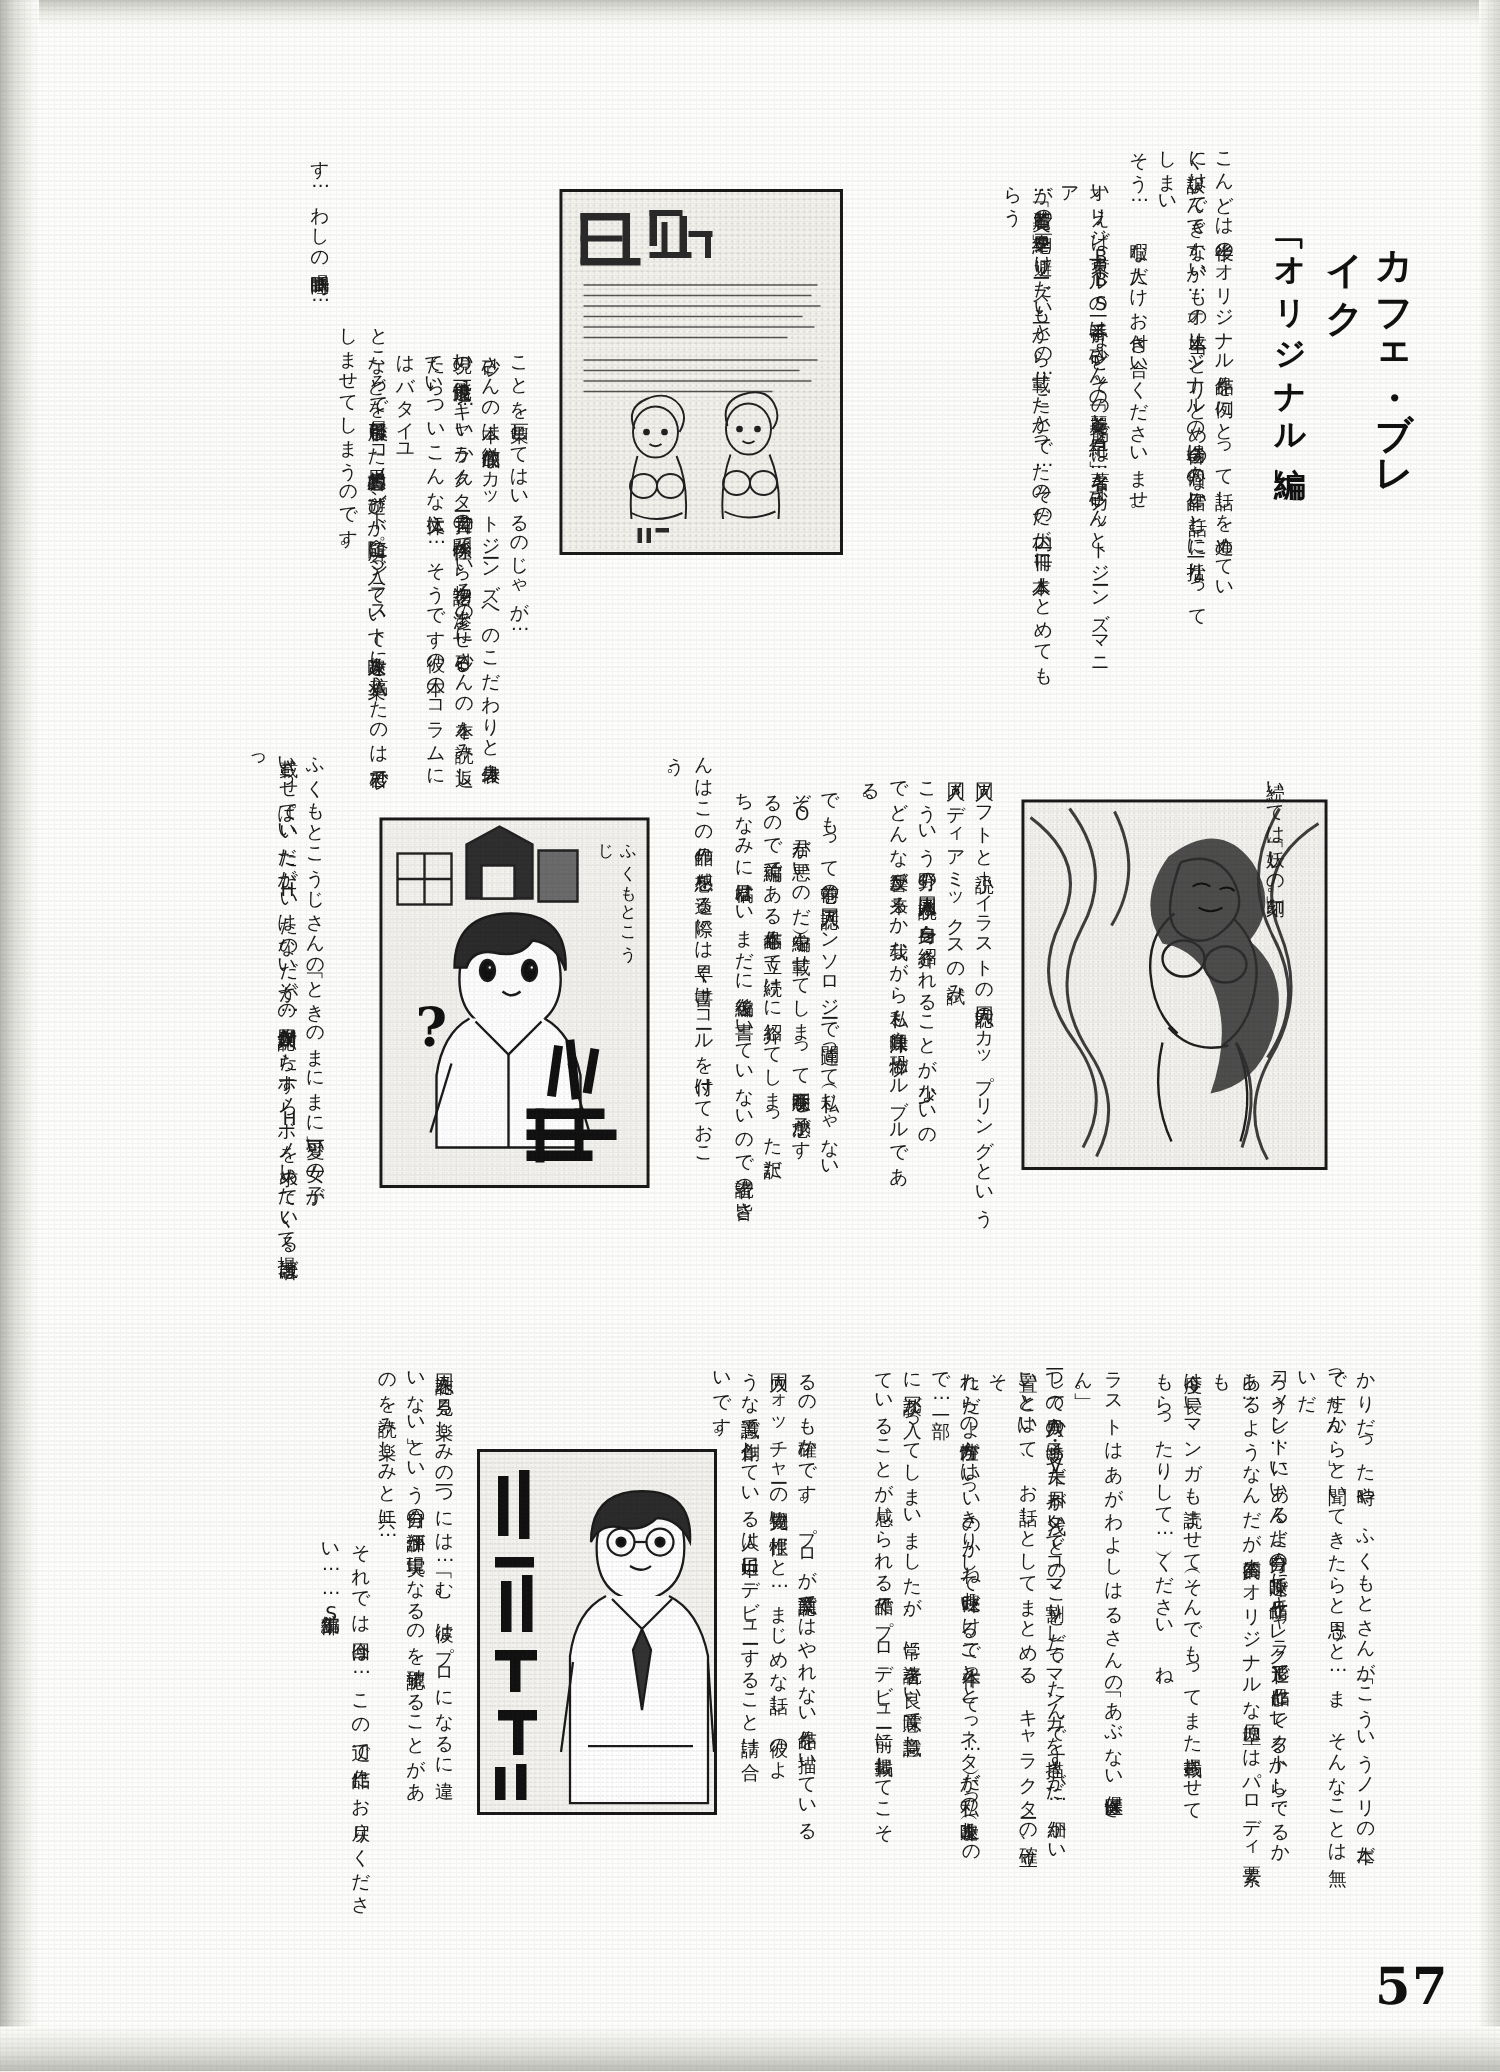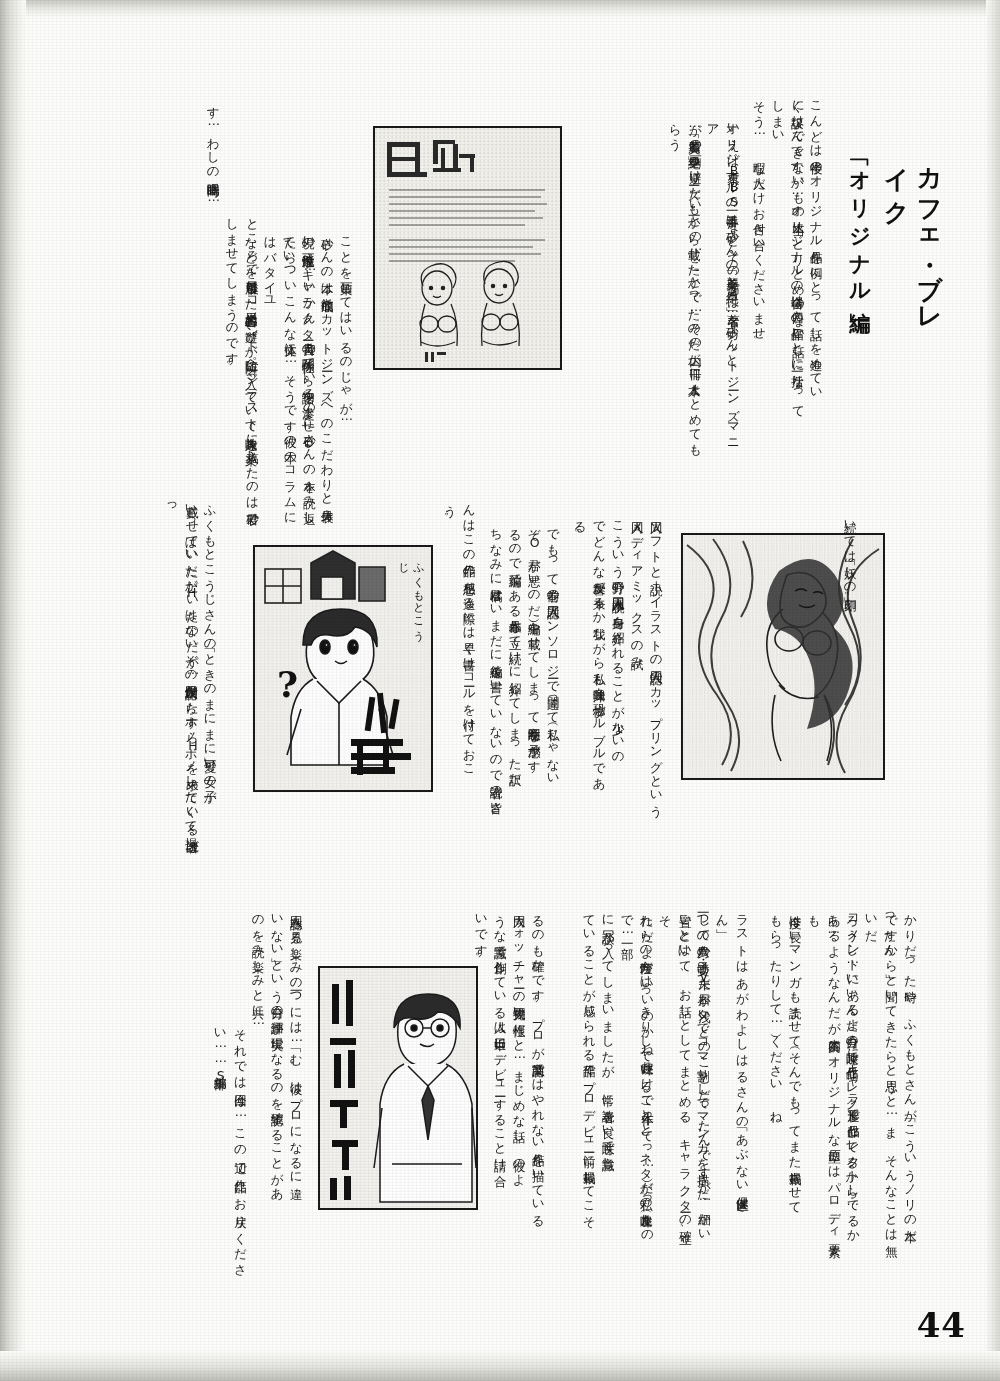--- a/index.html
+++ b/index.html
@@ -390,16 +390,16 @@
   <div class="vtext" style="left:509px; top:906px; height:330px;">同人ウォッチャーの先物買い根性…と…まじめな話し、彼のよ</div>
   <div class="vtext" style="left:490px; top:906px; height:330px;">うな意識で創作している人は近日中にデビューすること請け合</div>
   <div class="vtext" style="left:471px; top:906px; height:100px;">いです。</div>
 
   <div class="vtext" style="left:286px; top:906px; height:330px;">同人誌を見る楽しみの一つには…「む、彼はプロになるに違</div>
   <div class="vtext" style="left:267px; top:906px; height:330px;">いない」という自分の評価が現実になるのを確認することがあ</div>
   <div class="vtext" style="left:248px; top:906px; height:330px;">のを読み楽しみと共に…</div>
   <div class="vtext" style="left:229px; top:906px; height:120px;"></div>
   <div class="vtext" style="left:210px; top:1020px; height:250px;">それでは今回は…この辺で作品にお戻りください……編集部S</div>
 
-  <div class="page-number">44</div>
+  <div class="page-number">57</div>
 
   <div class="noise"></div>
 </div>
 
 </body></html>

